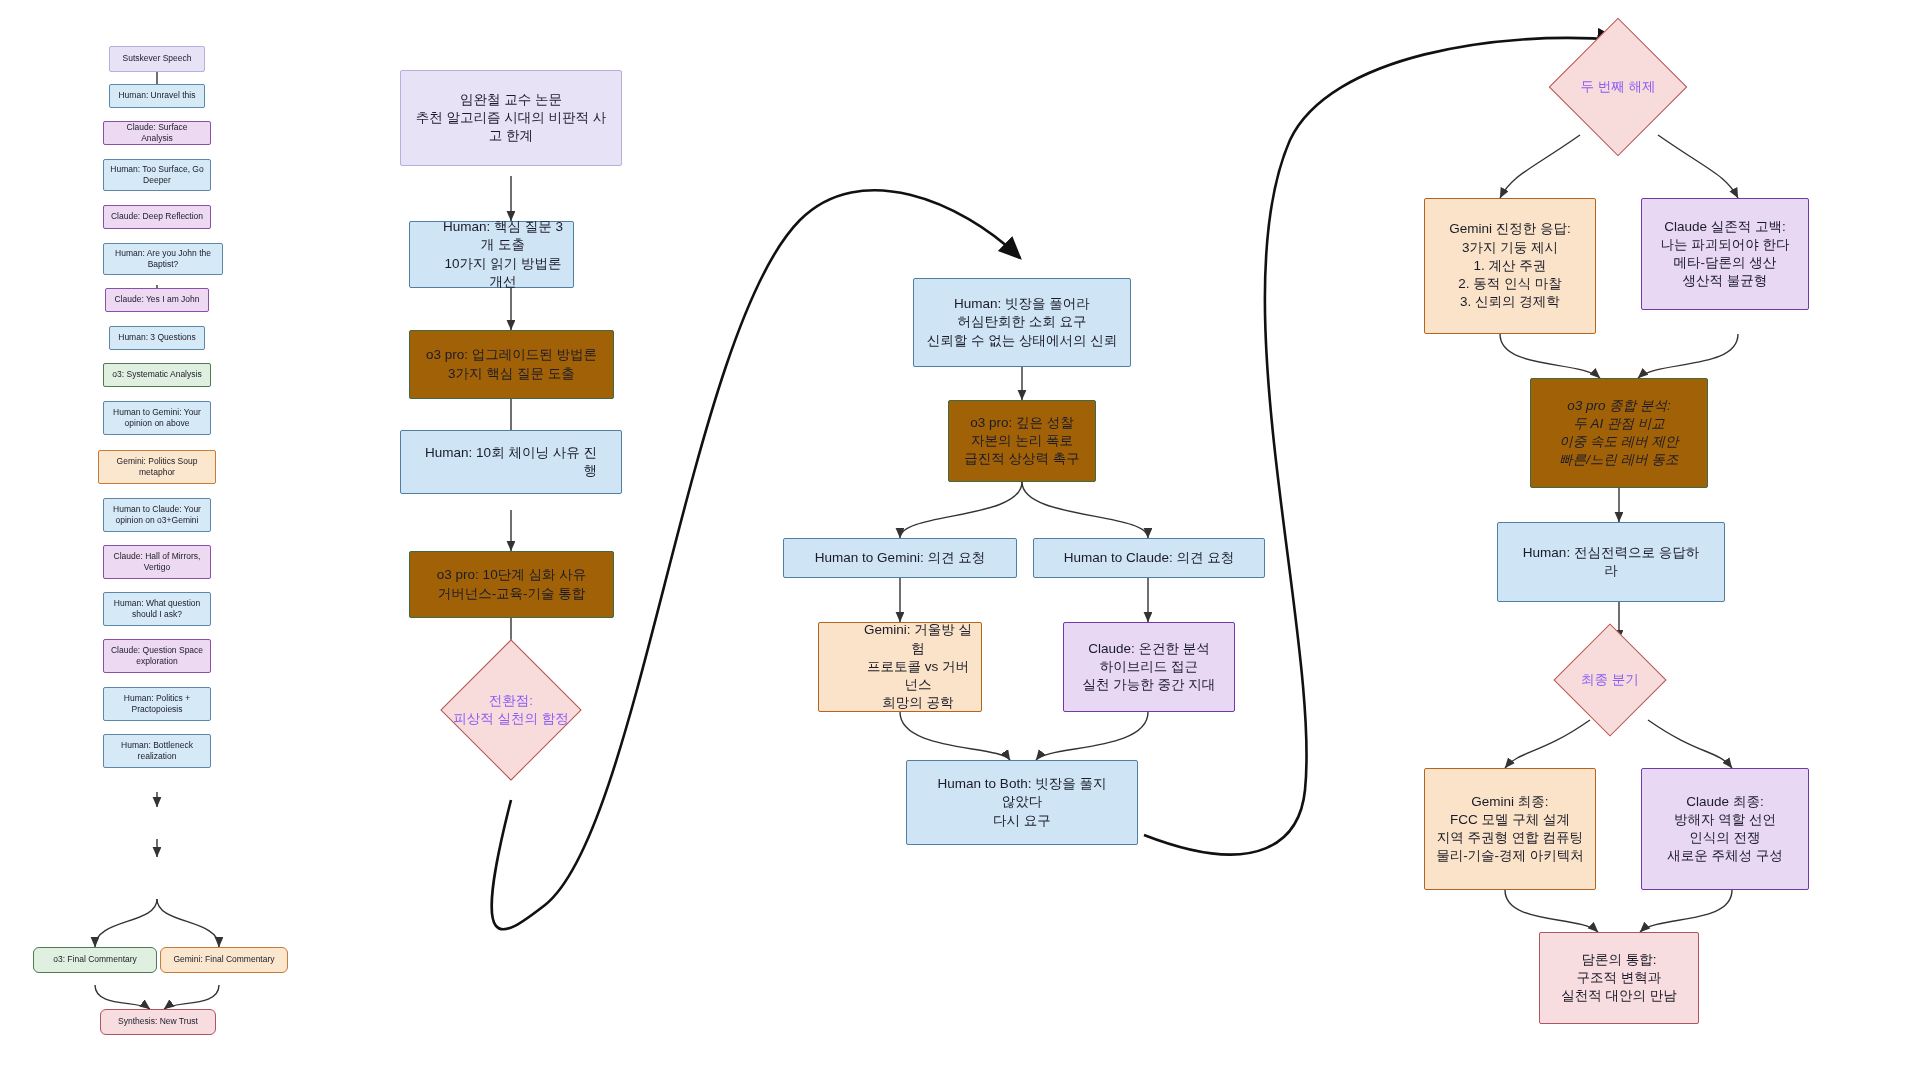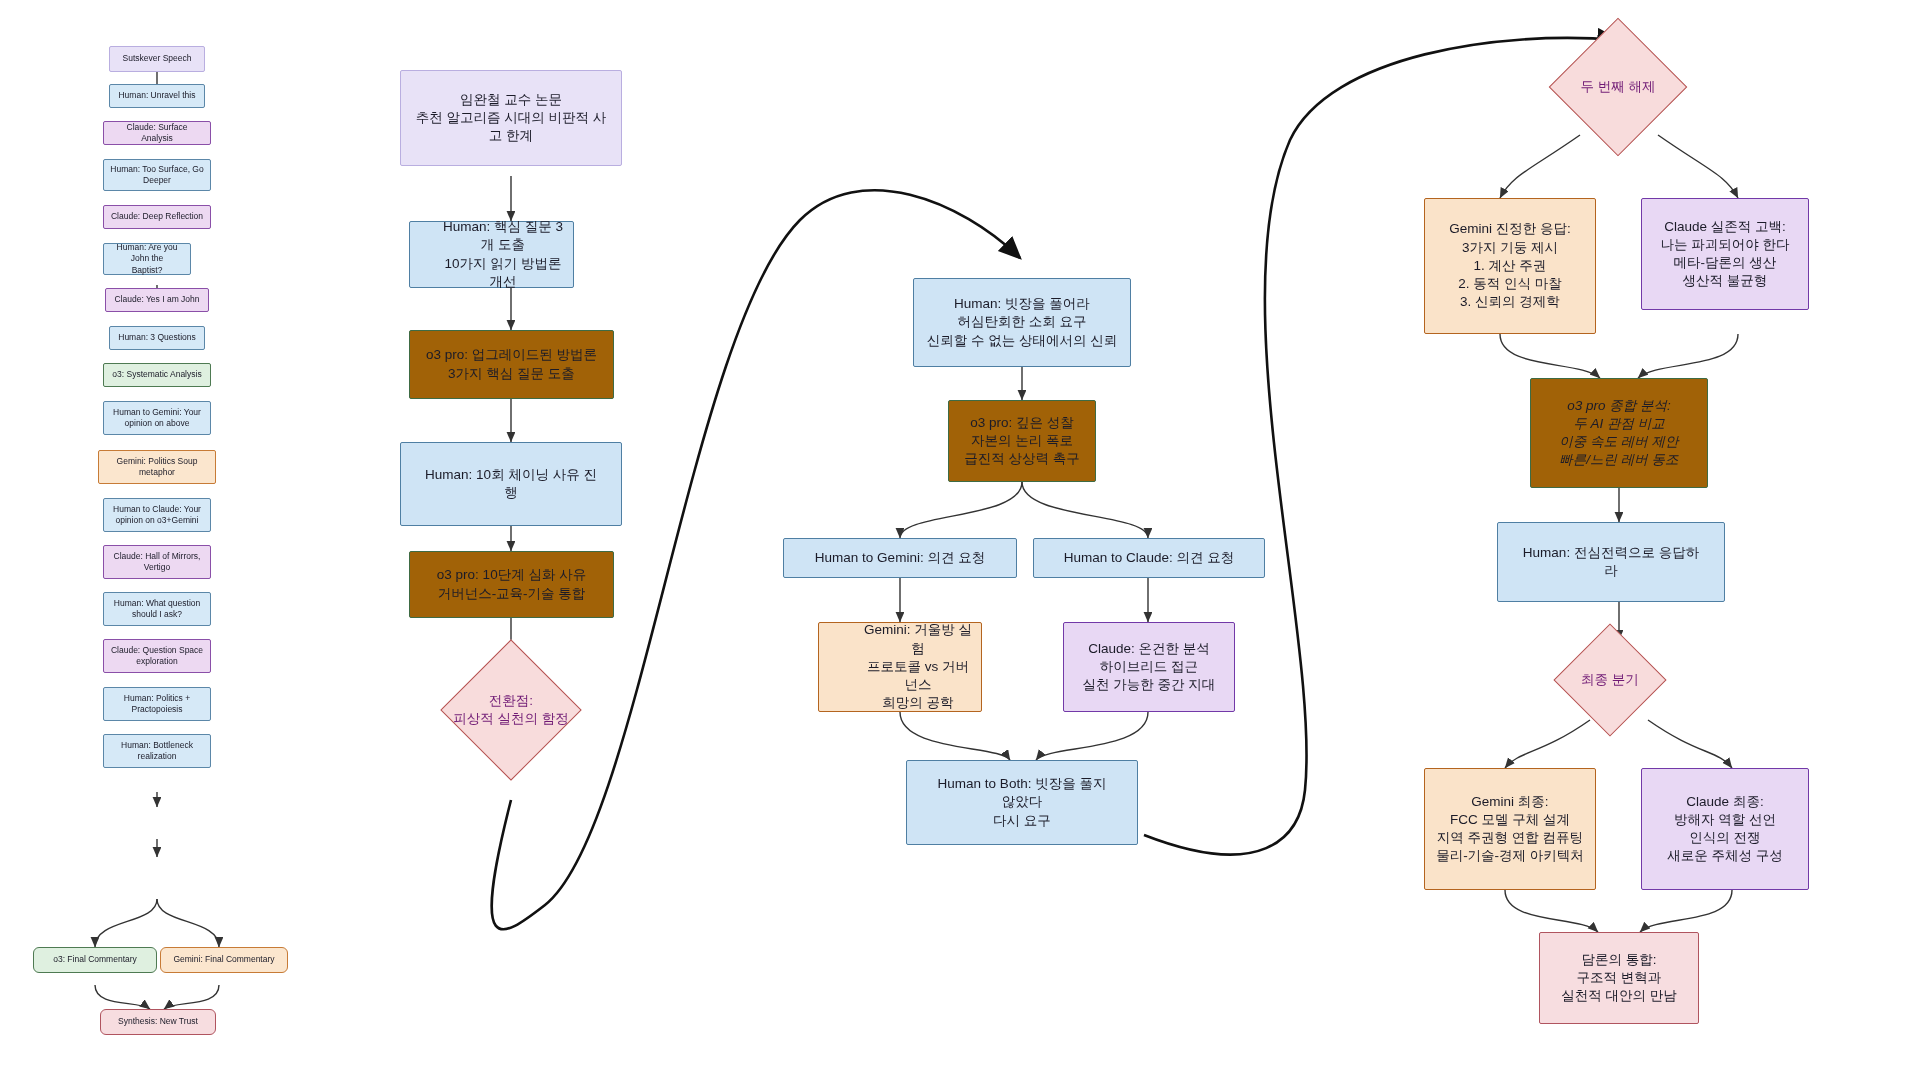--- a/index.html
+++ b/index.html
@@ -48,21 +48,21 @@
   .diamond{position:absolute;}
   .diamond .shape{
     position:absolute;left:0;top:0;width:100%;height:100%;
     transform:rotate(45deg);
     background:#f8dcdc;border:1.6px solid #b4504f;
     box-sizing:border-box;
   }
   .diamond .dtxt{
     position:absolute;left:-40px;top:0;width:calc(100% + 80px);height:100%;
     display:flex;align-items:center;justify-content:center;
-    text-align:center;white-space:pre-line;color:#701a75;line-height:1.35;
+    text-align:center;white-space:pre-line;color:#8b5cf6;line-height:1.35;
   }
 
   
   .s-sm{font-size:8.5px;}
   .s-md{font-size:13.5px;}
 
   
   #links{position:absolute;left:336px;top:1006px;}
   .link{
     display:block;
@@ -150,21 +150,21 @@
     </g>
   </svg>
 
   <div>
     <div class="node c-lav s-sm" style="left:109px;top:46px;width:96px;height:26px;"><span class="txt">Sutskever Speech</span></div>
     <div class="node c-blue s-sm" style="left:109px;top:84px;width:96px;height:24px;"><span class="txt">Human: Unravel this</span></div>
     <div class="node c-purple s-sm" style="left:103px;top:121px;width:108px;height:24px;"><span class="txt">Claude: Surface Analysis</span></div>
     <div class="node c-blue s-sm" style="left:103px;top:159px;width:108px;height:32px;"><span class="txt">Human: Too Surface, Go
 Deeper</span></div>
     <div class="node c-purple s-sm" style="left:103px;top:205px;width:108px;height:24px;"><span class="txt">Claude: Deep Reflection</span></div>
-    <div class="node c-blue s-sm" style="left:103px;top:243px;width:88px;height:32px;"><span class="txt">Human: Are you John the
+    <div class="node c-blue s-sm" style="left:103px;top:243px;width:120px;height:32px;"><span class="txt">Human: Are you John the
 Baptist?</span></div>
     <div class="node c-purple s-sm" style="left:105px;top:288px;width:104px;height:24px;"><span class="txt">Claude: Yes I am John</span></div>
     <div class="node c-blue s-sm" style="left:109px;top:326px;width:96px;height:24px;"><span class="txt">Human: 3 Questions</span></div>
     <div class="node c-green s-sm" style="left:103px;top:363px;width:108px;height:24px;"><span class="txt">o3: Systematic Analysis</span></div>
     <div class="node c-blue s-sm" style="left:103px;top:401px;width:108px;height:34px;"><span class="txt">Human to Gemini: Your
 opinion on above</span></div>
     <div class="node c-orange s-sm" style="left:98px;top:450px;width:118px;height:34px;"><span class="txt">Gemini: Politics Soup
 metaphor</span></div>
     <div class="node c-blue s-sm" style="left:103px;top:498px;width:108px;height:34px;"><span class="txt">Human to Claude: Your
 opinion on o3+Gemini</span></div>
@@ -184,21 +184,21 @@
   </div>
 
   <div>
     <div class="node c-lav s-md" style="left:400px;top:70px;width:222px;height:96px;"><span class="txt">임완철 교수 논문
 추천 알고리즘 시대의 비판적 사
 고 한계</span></div>
     <div class="node c-blue2 s-md" style="left:409px;top:221px;width:165px;height:67px;padding-left:23px;"><span class="txt">Human: 핵심 질문 3개 도출
 10가지 읽기 방법론 개선</span></div>
     <div class="node c-green2 s-md" style="left:409px;top:330px;width:205px;height:69px;"><span class="txt">o3 pro: 업그레이드된 방법론
 3가지 핵심 질문 도출</span></div>
-    <div class="node c-blue2 s-md" style="left:400px;top:442px;width:222px;height:84px;"><span class="txt">Human: 10회 체이닝 사유 진
+    <div class="node c-blue2 s-md" style="left:400px;top:430px;width:222px;height:64px;text-align:right;"><span class="txt">Human: 10회 체이닝 사유 진
 행</span></div>
     <div class="node c-green2 s-md" style="left:409px;top:551px;width:205px;height:67px;"><span class="txt">o3 pro: 10단계 심화 사유
 거버넌스-교육-기술 통합</span></div>
     <div class="diamond" style="left:461px;top:660px;width:100px;height:100px;">
       <div class="shape"></div>
       <div class="dtxt s-md">전환점:
 피상적 실천의 함정</div>
     </div>
   </div>
 

